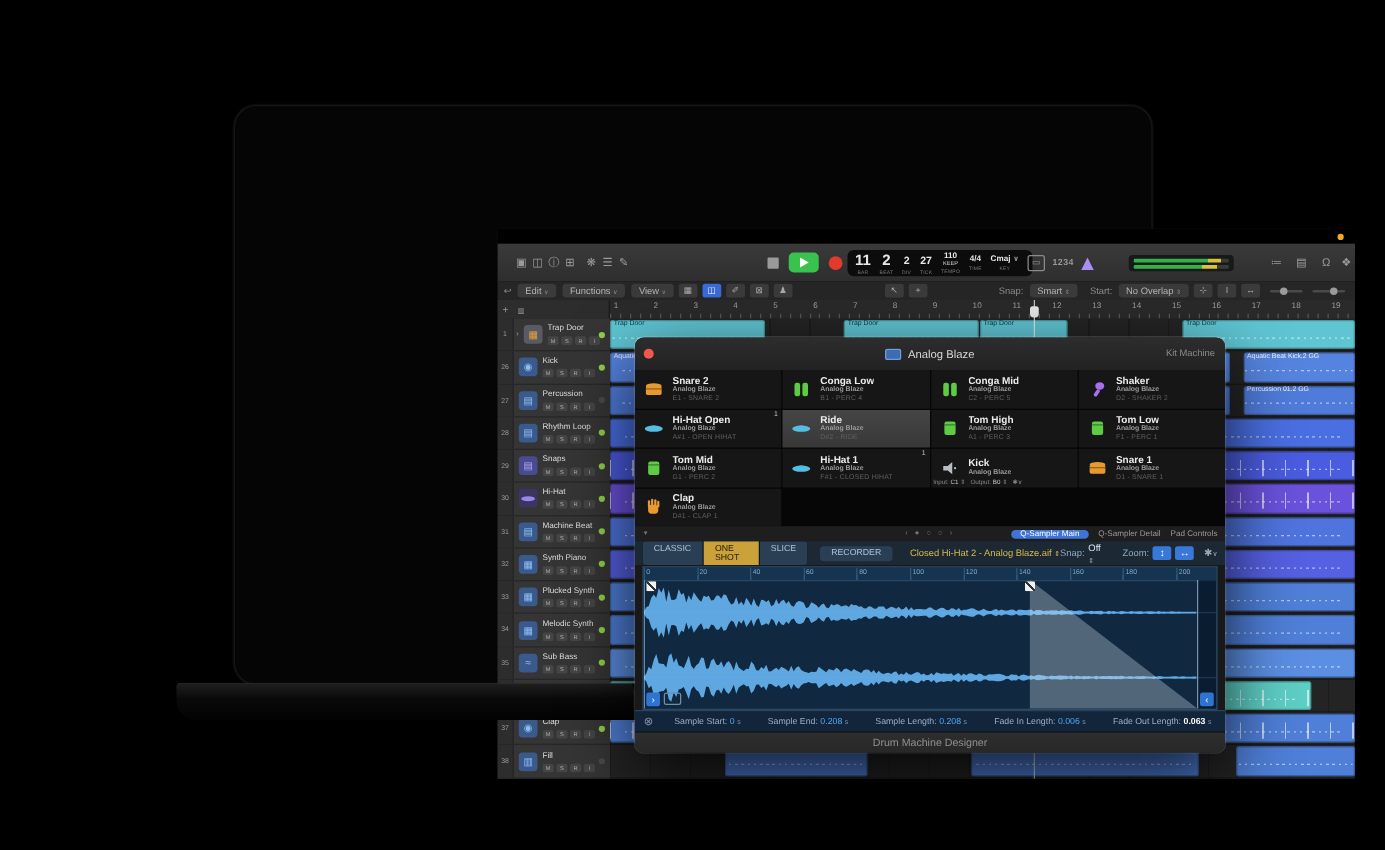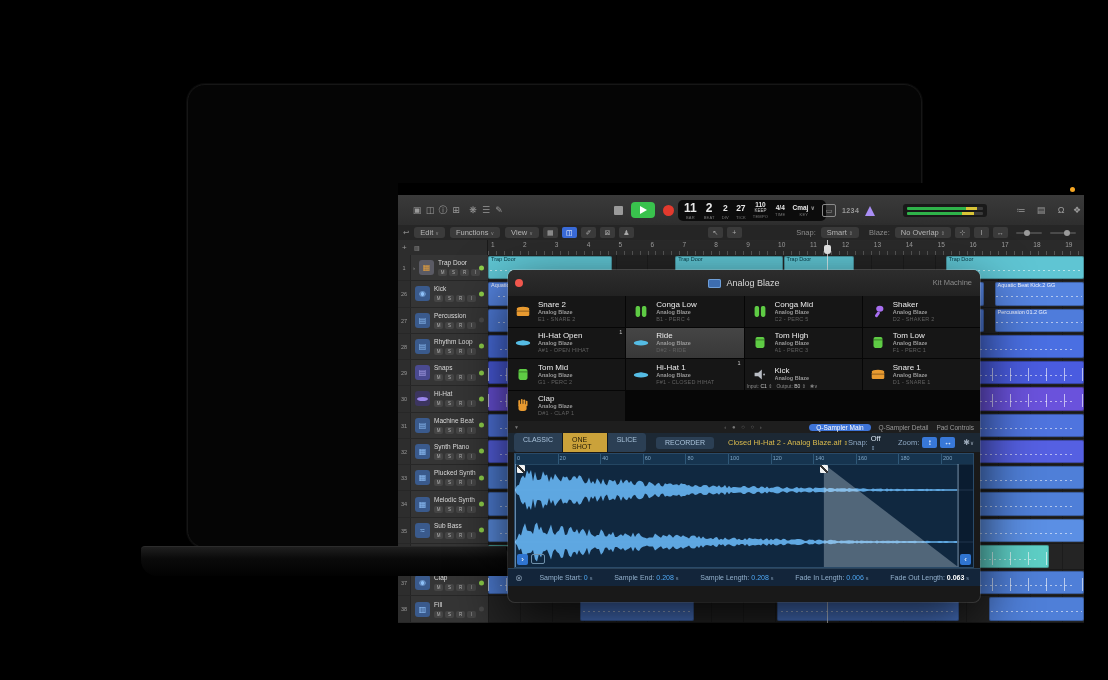--- a/index.html
+++ b/index.html
@@ -100,21 +100,21 @@
                  color:#d8d8d8;font-size:9px;}
   .kiticon{width:13px;height:9px;background:#3d6db0;border-radius:2px;box-shadow:inset 0 0 0 1px #6f9fd8;}
   .kitcontrols{position:absolute;right:8px;top:0;height:26px;line-height:26px;color:#8a8a8a;font-size:7.5px;}
   
   .pads{position:absolute;left:0;top:26px;width:472px;height:125px;background:#060606;
         display:grid;grid-template-columns:repeat(4,1fr);grid-template-rows:repeat(4,1fr);gap:1px;}
   .pad{position:relative;background:#161616;display:flex;align-items:center;overflow:hidden;}
   .pad.sel{background:linear-gradient(#454545,#383838);}
   .pad .picon{width:30px;flex:none;display:flex;justify-content:center;}
   .pad .ptxt{overflow:hidden;}
-  .pname{font-size:8px;color:#ececec;line-height:9px;white-space:nowrap;}
+  .pname{font-size:8px;color:#ececec;line-height:9px;white-space:nowrap;font-weight:bold;}
   .psub{font-size:5.5px;color:#9a9a9a;font-weight:bold;line-height:7px;}
   .pkey{font-size:5.5px;color:#606060;line-height:7px;letter-spacing:.2px;white-space:nowrap;}
   .pbadge{position:absolute;right:3px;top:1px;font-size:5.5px;color:#c8c8c8;}
   .kickio{position:absolute;left:2px;right:2px;bottom:1px;font-size:5px;color:#8a8a8a;white-space:nowrap;display:flex;gap:4px;align-items:center;}
   .kickio b{color:#c8c8c8;font-weight:normal;}
   
   .tabstrip{position:absolute;left:0;top:151px;width:472px;height:12px;background:#1e1e1e;display:flex;align-items:center;
             font-size:6.5px;color:#9a9a9a;}
   .pager{position:absolute;left:0;right:0;text-align:center;color:#777;font-size:6px;letter-spacing:2px;}
   .ptabs{position:absolute;right:6px;display:flex;gap:8px;align-items:center;}
@@ -246,21 +246,21 @@
             <span class="toolbox">✐</span>
             <span class="toolbox">⊠</span>
             <span class="toolbox">♟</span>
           </span>
         <span id="sb-cursor" style="display:flex;margin-left:70px">
             <span class="toolbox">↖</span>
             <span class="toolbox">+</span>
           </span>
         <span class="sb-label" style="margin-left:auto">Snap:</span>
         <span class="menu-pill"><span>Smart</span><span class="chev">⇕</span></span>
-        <span class="sb-label">Blaze:</span>
+        <span class="sb-label">Start:</span>
         <span class="menu-pill"><span>No Overlap</span><span class="chev">⇕</span></span>
         <span id="sb-right" style="display:flex">
             <span class="toolbox">⊹</span>
             <span class="toolbox">I</span>
             <span class="toolbox">↔</span>
           </span>
         <span class="slider">
             <span class="knob" style="left:8px"></span>
           </span>
         <span class="slider" style="margin-right:8px">
@@ -909,20 +909,21 @@
         <div class="infobar">
           <span class="xicon">⊗</span>
           <span class="ifields" id="ifields">
               <span class="ifield"><span class="ilabel">Sample Start:</span><span class="ival">0</span> <span class="iunit">s</span></span>
               <span class="ifield"><span class="ilabel">Sample End:</span><span class="ival">0.208</span> <span class="iunit">s</span></span>
               <span class="ifield"><span class="ilabel">Sample Length:</span><span class="ival">0.208</span> <span class="iunit">s</span></span>
               <span class="ifield"><span class="ilabel">Fade In Length:</span><span class="ival">0.006</span> <span class="iunit">s</span></span>
               <span class="ifield"><span class="ilabel">Fade Out Length:</span><span class="ival hl">0.063</span> <span class="iunit">s</span></span>
             </span>
         </div>
+        <div class="pfooter">Drum Machine Designer</div>
       </div>
 
     </div>
   </div>
   <div class="base">
     <div class="base-notch"></div>
   </div>
 </div>
 
 </body></html>

